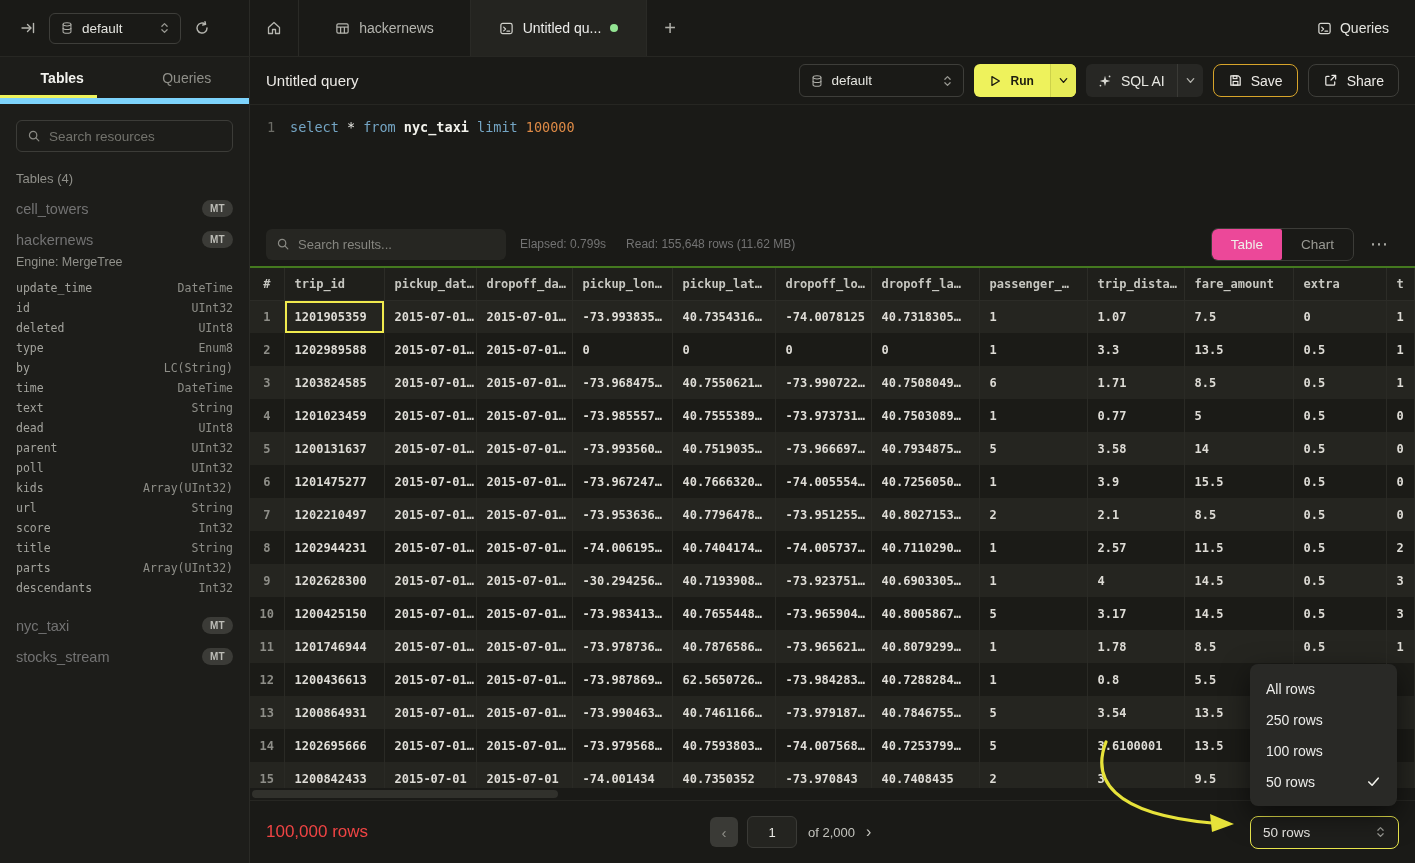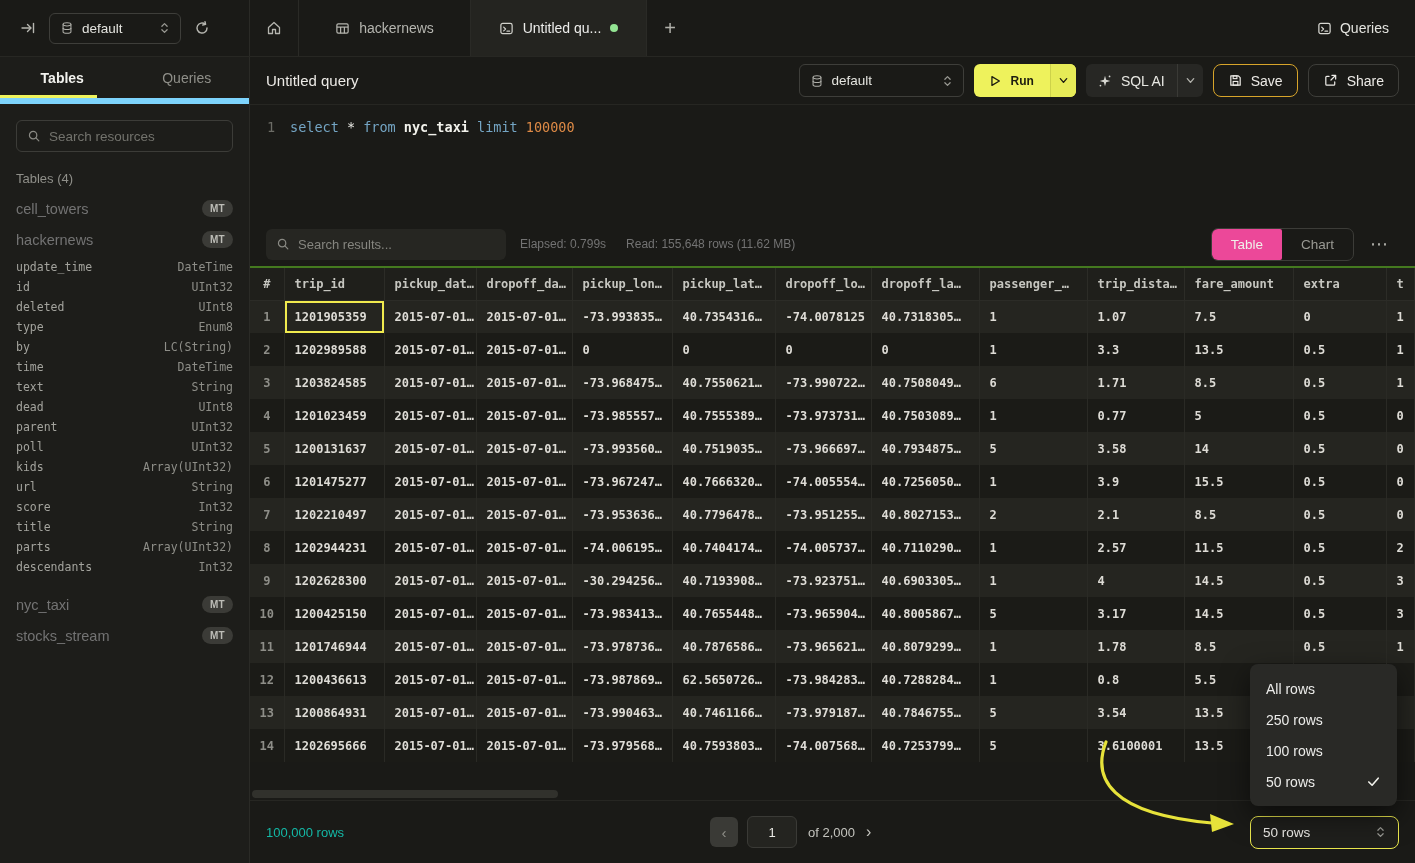--- a/index.html
+++ b/index.html
@@ -90,21 +90,21 @@
   table.results th { height:32px; background:#1f1f1b; font-size:12px; font-weight:700; color:#c6c6c0; text-align:left; padding:0 10px; border-right:1px solid #2c2c27; border-bottom:1px solid #2c2c27; white-space:nowrap; overflow:hidden; }
   table.results th.rownum { text-align:center; padding:0 4px; }
   table.results td { height:33px; font-size:12px; font-weight:700; color:#dedcd6; padding:0 10px; border-right:1px solid #2a2a25; white-space:nowrap; overflow:hidden; cursor:cell; }
   table.results td.rownum { color:#8e8e88; text-align:center; padding:0 4px; }
   table.results tbody tr:nth-child(odd) { background:#252520; }
   table.results tbody tr:nth-child(even) { background:#1b1b17; }
   table.results td.sel { box-shadow:inset 0 0 0 2px var(--selected-cell); }
   .hthumb { position:absolute; left:2px; top:733px; width:306px; height:8px; border-radius:4px; background:#31312c; cursor:grab; }
 
   .footer { position:absolute; left:0; right:0; bottom:0; height:63px; border-top:1px solid #262622; background:#1a1a17; display:flex; align-items:center; padding:0 16px; }
-  .total-rows { font-size:13px; color:#14b8a6; }
+  .total-rows { font-size:17px; color:#ef4444; }
   .pagination { position:absolute; left:460px; top:50%; transform:translateY(-50%); display:flex; align-items:center; gap:9px; }
   .pg-prev { width:28px; height:30px; background:#3a3a36; border:none; border-radius:6px; color:#8f8f89; font-size:15px; cursor:default; }
   .pg-input { width:50px; height:32px; background:#242420; border:1px solid #3a3a36; border-radius:6px; color:#e8e8e3; font-size:13px; display:flex; align-items:center; justify-content:center; cursor:text; }
   .pg-of { font-size:13px; color:#c4c4be; margin-left:2px; }
   .pg-next { background:none; border:none; color:#c4c4be; font-size:16px; cursor:pointer; margin-left:2px; }
   .pagesize { margin-left:auto; width:149px; height:33px; border:1.5px solid var(--pagesize-border); border-radius:8px; background:#1f1f1c; display:flex; align-items:center; justify-content:space-between; padding:0 12px; font-size:13.5px; color:#eceae6; cursor:pointer; }
 
   
   .rows-menu { position:absolute; left:1250px; top:664px; width:147px; background:#292926; border-radius:8px; padding:9px 0; box-shadow:0 10px 28px rgba(0,0,0,.55); z-index:40; }
   .menu-item { height:31px; display:flex; align-items:center; justify-content:space-between; padding:0 16px; font-size:14px; color:#ececea; cursor:pointer; }
@@ -211,20 +211,21 @@
     <div class="sb-section">Tables (4)</div>
     <div id="sidebar-tables">
         <div class="tbl-row">
           <span class="tbl-name">cell_towers</span>
           <span class="mt-badge">MT</span>
         </div>
         <div class="tbl-row">
           <span class="tbl-name">hackernews</span>
           <span class="mt-badge">MT</span>
         </div>
+        <div class="engine-label">Engine: MergeTree</div>
         <div class="col-list">
           <div class="col-row">
             <span class="col-name">update_time</span>
             <span class="col-type">DateTime</span>
           </div>
           <div class="col-row">
             <span class="col-name">id</span>
             <span class="col-type">UInt32</span>
           </div>
           <div class="col-row">
@@ -638,20 +639,35 @@
               <td>-73.979568…</td>
               <td>40.7593803…</td>
               <td>-74.007568…</td>
               <td>40.7253799…</td>
               <td>5</td>
               <td>3.6100001</td>
               <td>13.5</td>
               <td>0.5</td>
               <td></td>
             </tr>
+            <tr>
+              <td class="rownum">15</td>
+              <td>1200842433</td>
+              <td>2015-07-01</td>
+              <td>2015-07-01</td>
+              <td>-74.001434</td>
+              <td>40.7350352</td>
+              <td>-73.970843</td>
+              <td>40.7408435</td>
+              <td>2</td>
+              <td>3</td>
+              <td>9.5</td>
+              <td></td>
+              <td></td>
+            </tr>
           </tbody>
         </table>
     </div>
 
     <div class="hthumb"></div>
 
     <div class="footer">
       <span class="total-rows">100,000 rows</span>
       <div class="pagination">
         <button class="pg-prev">‹</button>

